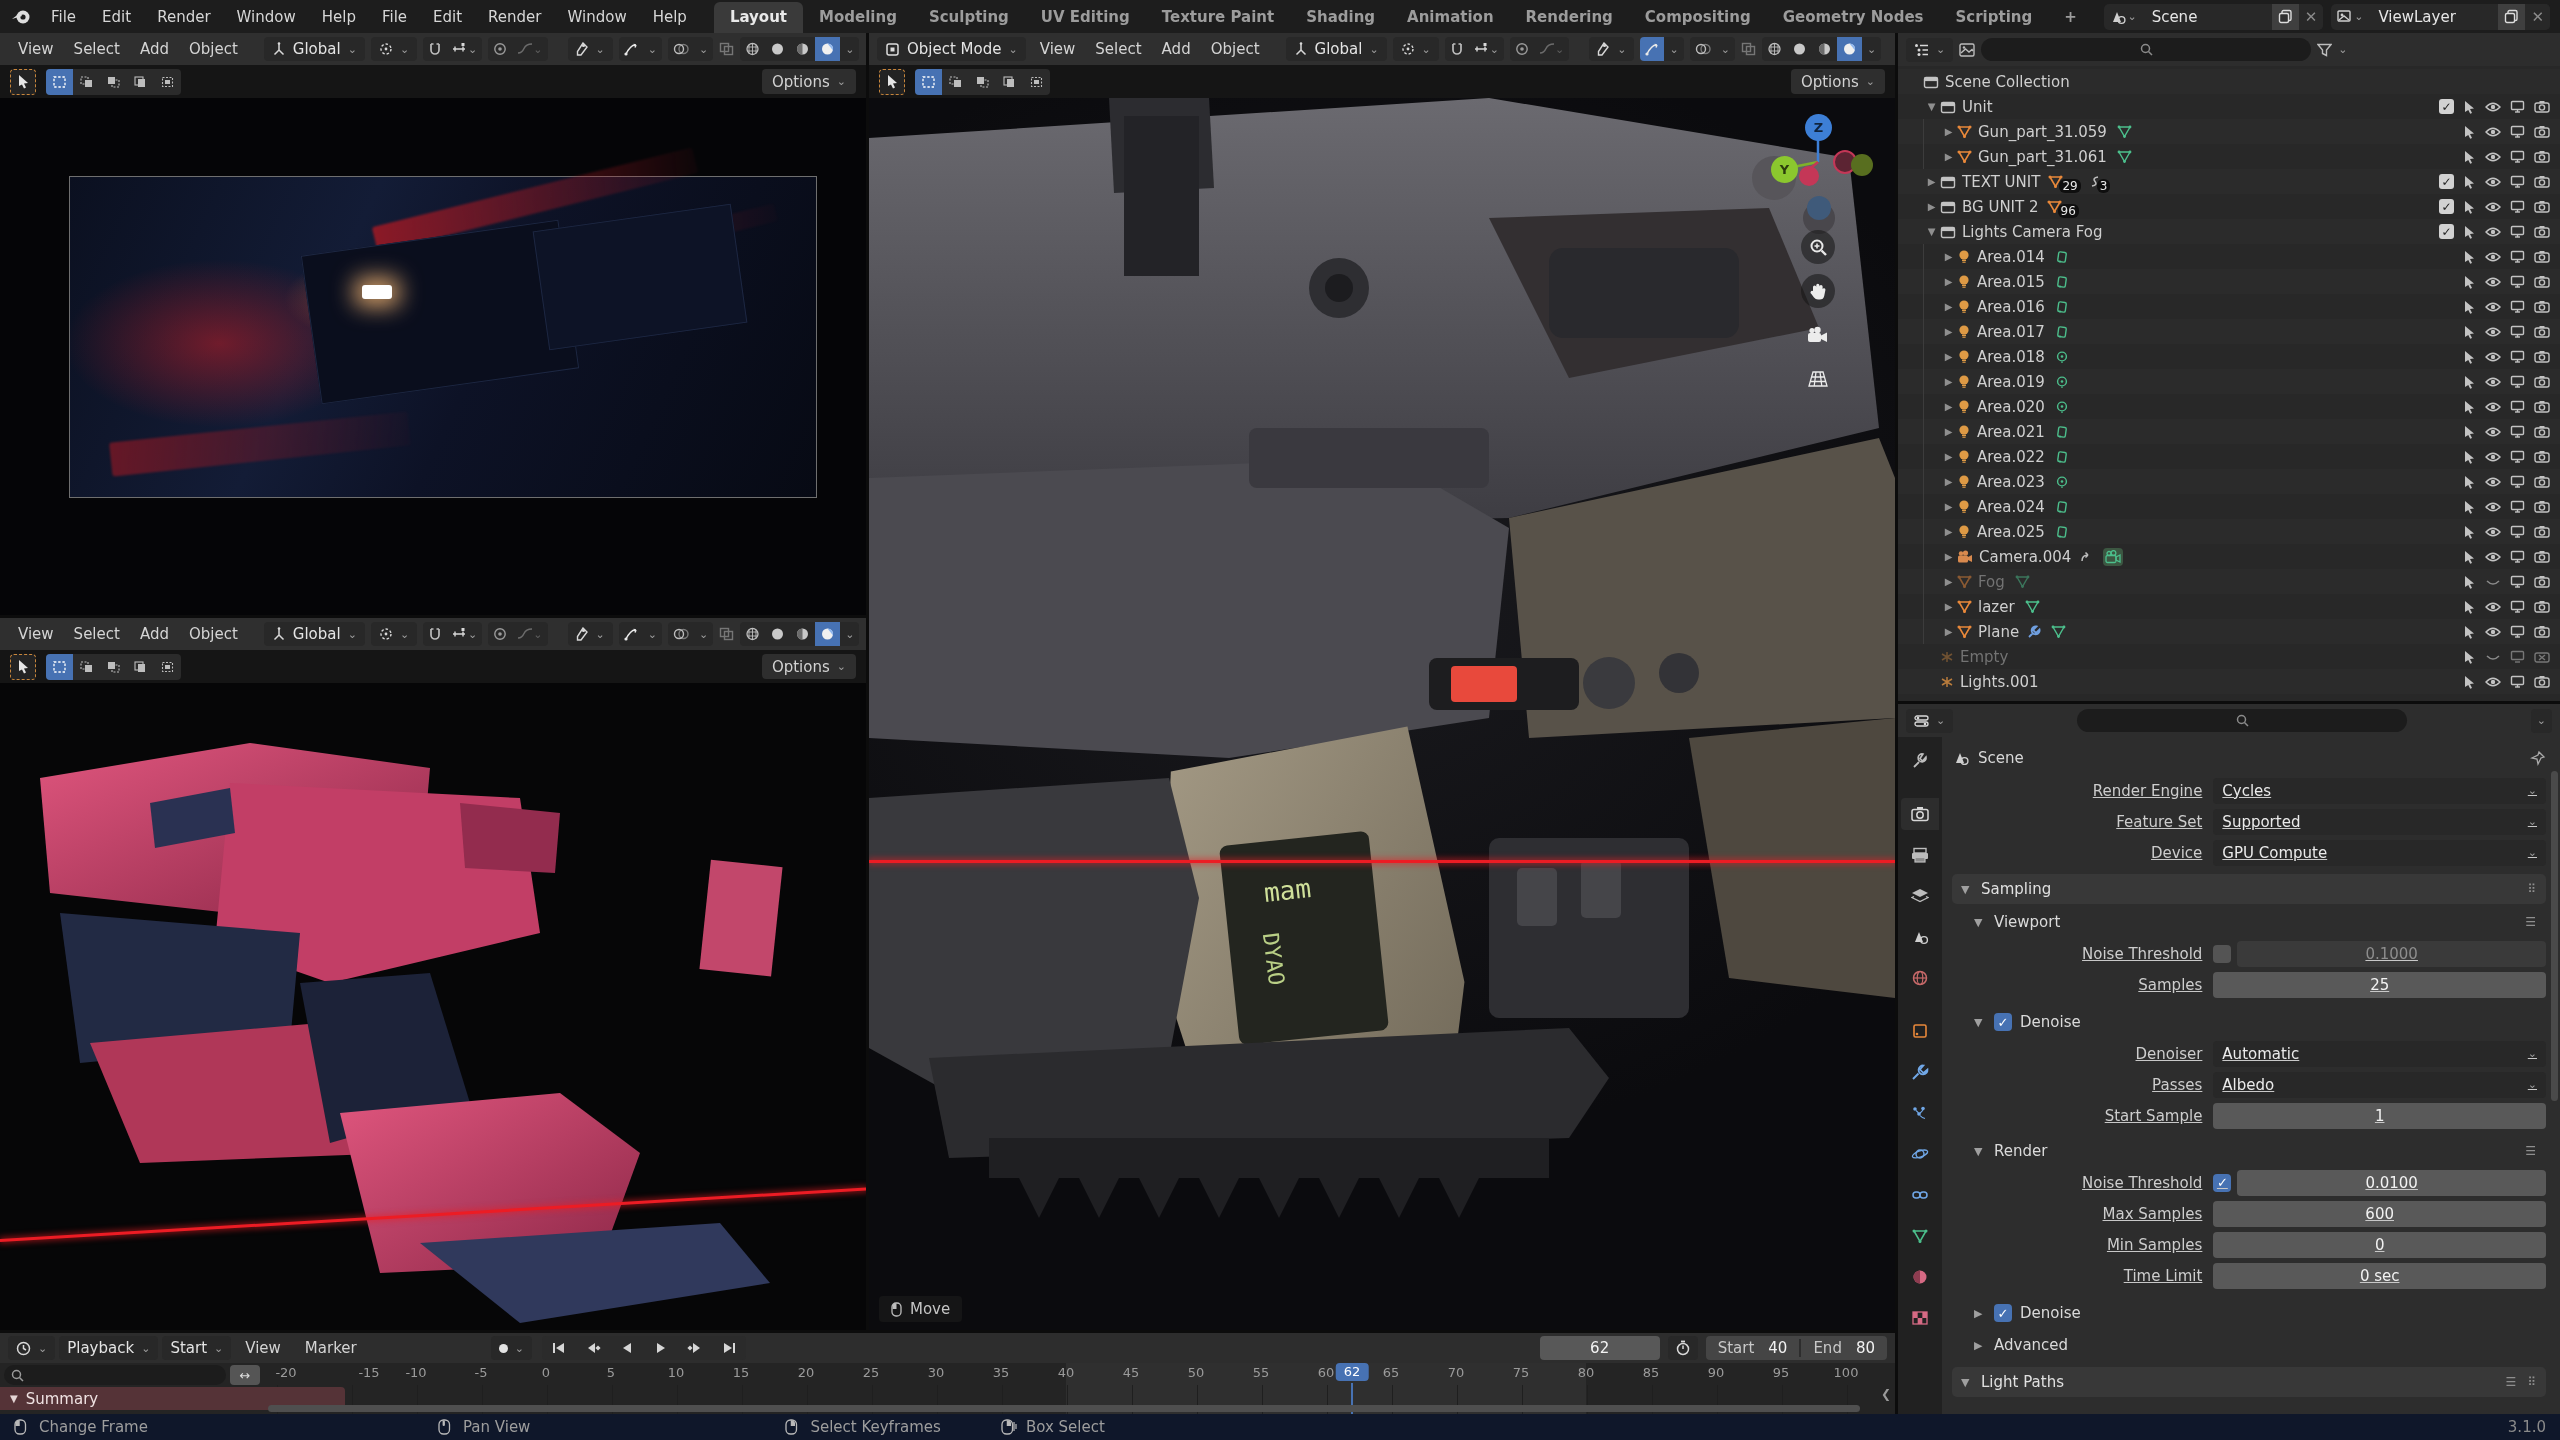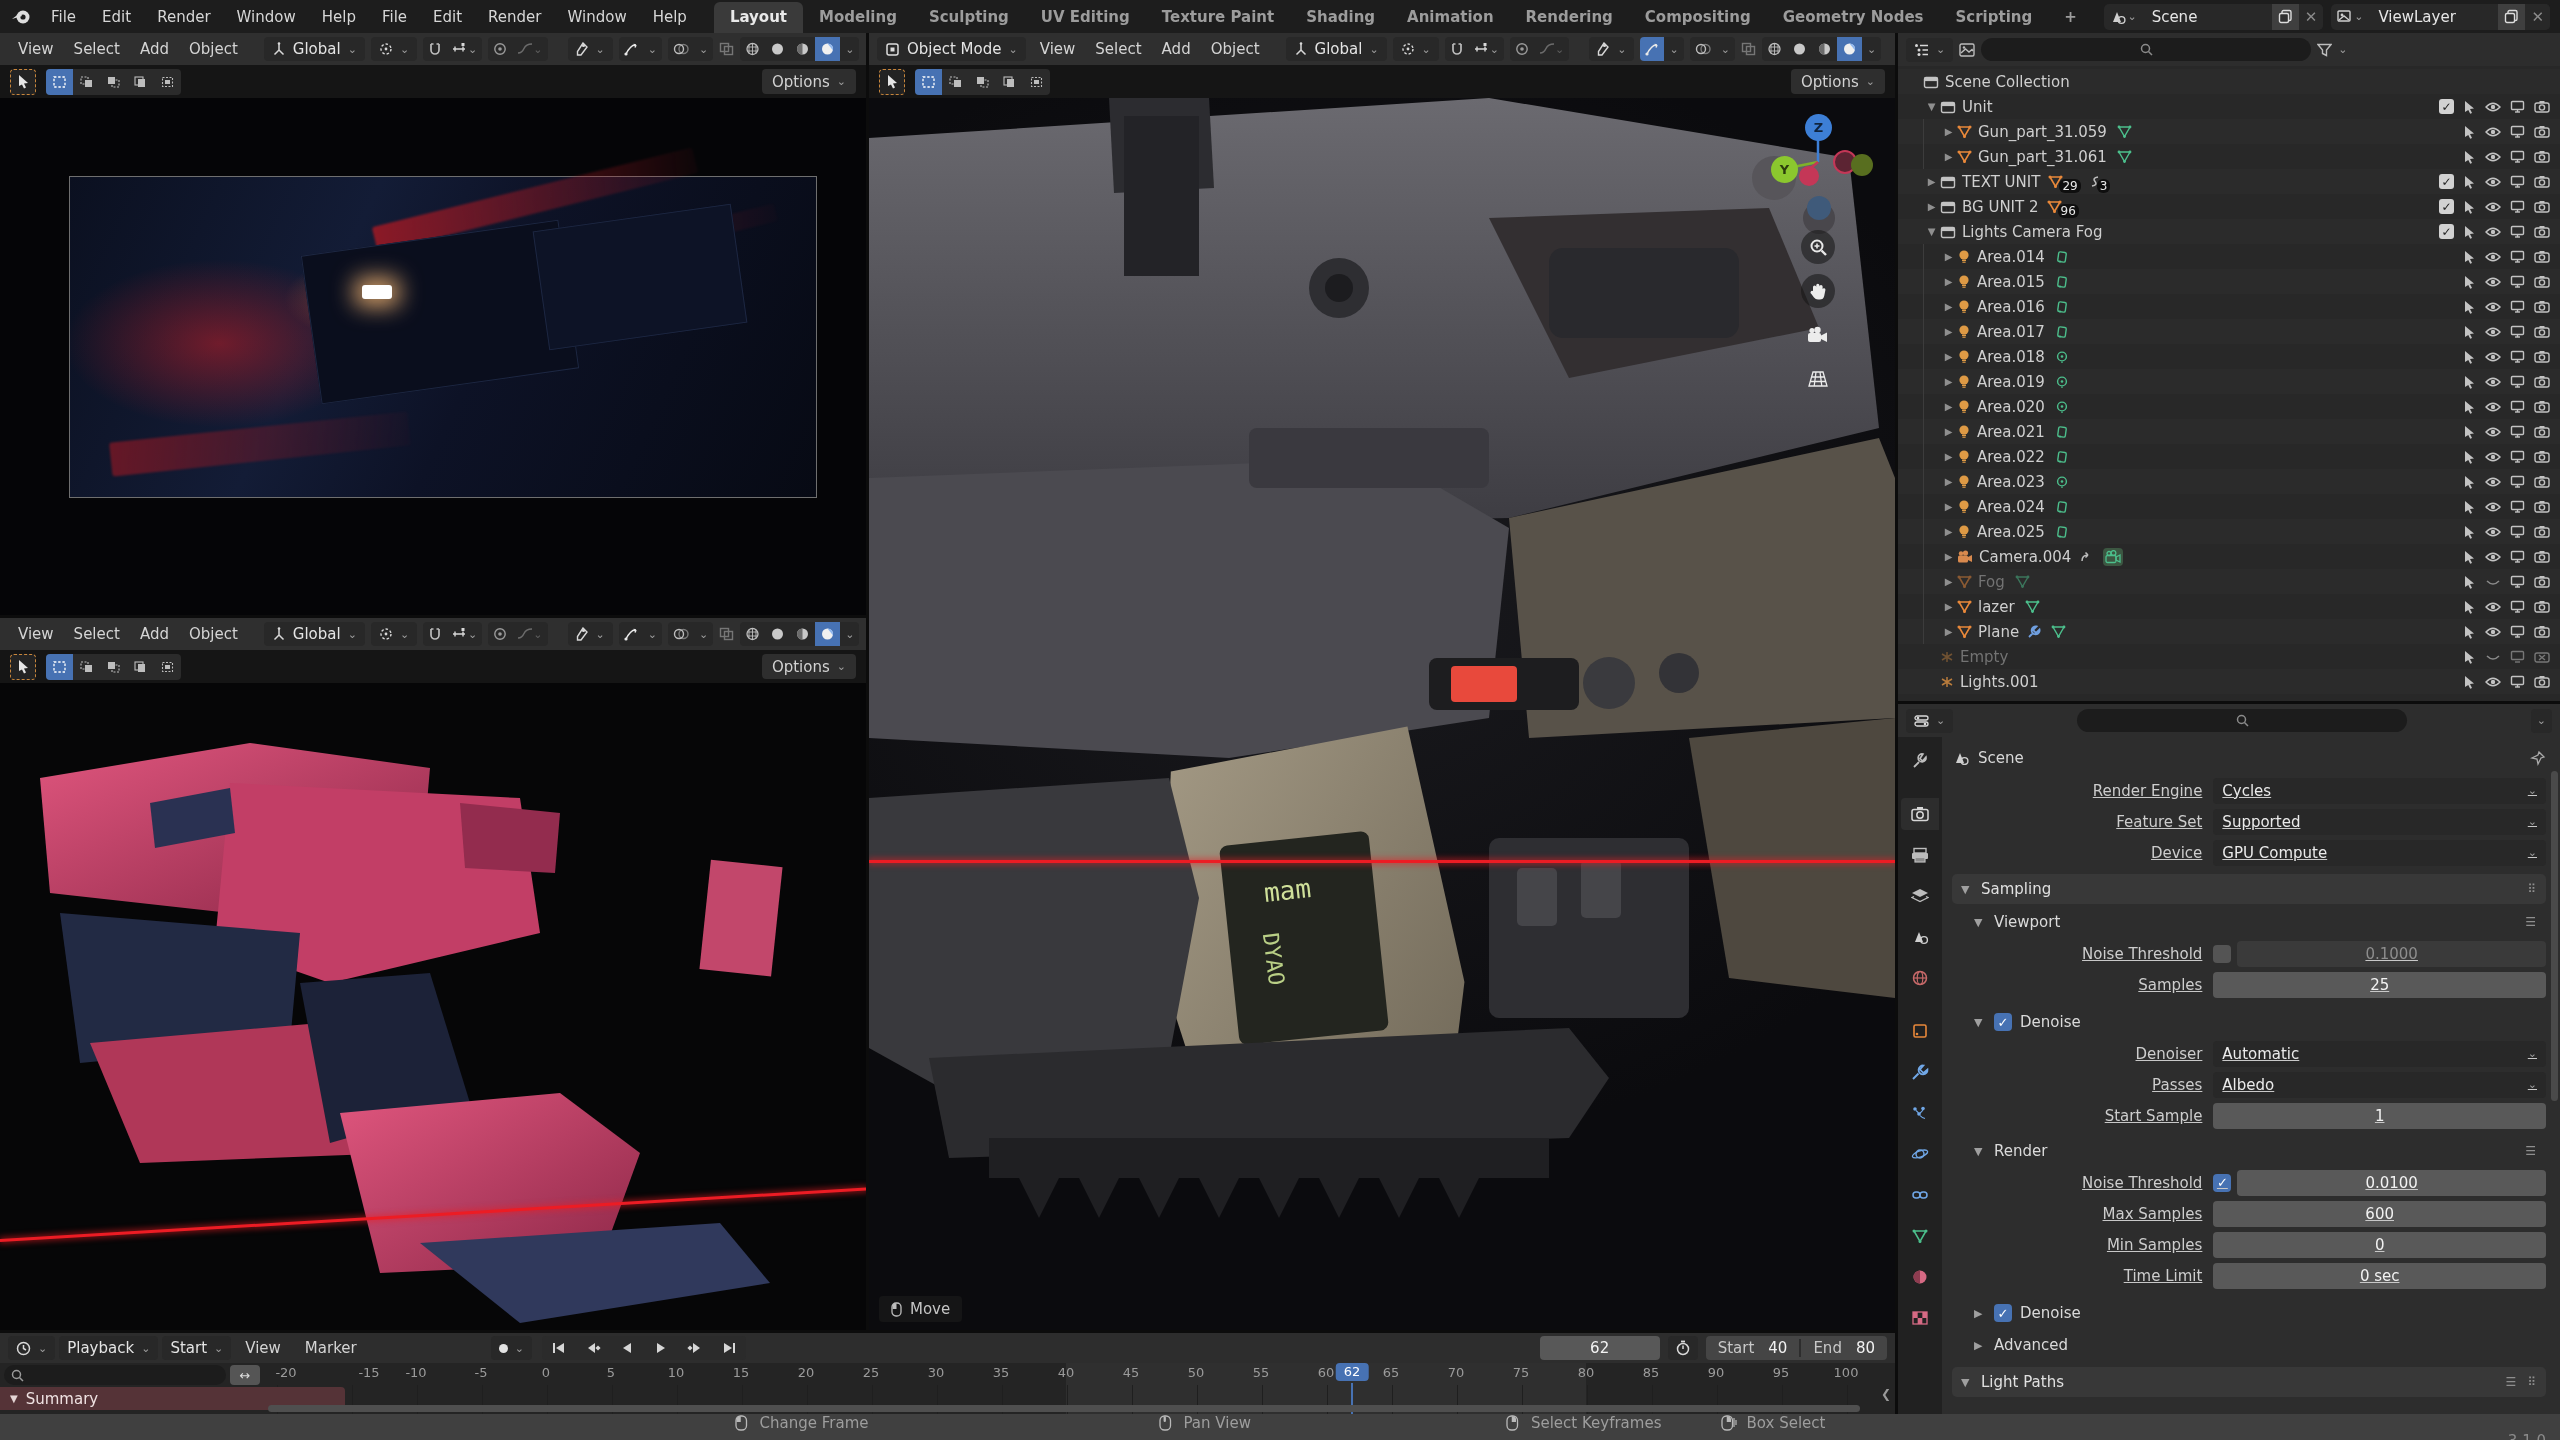--- a/index.html
+++ b/index.html
@@ -111,21 +111,21 @@
   #playhead { position:absolute; left:1352px; top:20px; bottom:0; width:2px; background:#4772b3; }
   #cf-badge { position:absolute; left:1353px; top:0; transform:translateX(-50%); background:#4772b3; color:#fff; font-size:13px; padding:1px 8px 2px; border-radius:4px; }
   #tl-search { position:absolute; left:4px; top:2px; width:222px; height:20px; background:#1c1c1c; border-radius:10px; display:flex; align-items:center; padding:0 7px; }
   #tl-arrows { position:absolute; left:230px; top:2px; width:30px; height:20px; background:#555; border-radius:4px; color:#ddd; display:flex; align-items:center; justify-content:center; font-size:13px; }
   #summary { position:absolute; left:0; top:24px; width:345px; height:23px; background:#553337; border-radius:0 4px 4px 0; display:flex; align-items:center; gap:8px; padding:0 10px; color:#efe2e2; }
   #tl-grid { position:absolute; left:260px; right:0; top:22px; bottom:0;
      background:repeating-linear-gradient(90deg, transparent 0 64px, #1f1f1f 64px 65px); background-position:28px 0; }
   #tl-scroll { position:absolute; left:268px; width:1592px; bottom:2px; height:7px; background:#4f4f4f; border-radius:4px; }
   #tl-collapse { position:absolute; right:4px; top:24px; color:#9a9a9a; font-size:12px; }
   
-  #statusbar { height:26px; background:#404040; display:flex; align-items:center; padding:0 14px; color:#9d9d9d;flex-direction:column; }
+  #statusbar { height:26px; background:#0f172a; display:flex; align-items:center; padding:0 14px; color:#9d9d9d; }
   .hint { display:flex; align-items:center; gap:8px; }
   #sb-version { margin-left:auto; color:#8a8a8a; }
   
   #gizmo { position:absolute; right:22px; top:12px; width:110px; display:flex; flex-direction:column; align-items:center; gap:10px; }
   #axis { position:relative; width:110px; height:110px; }
   .ball { position:absolute; border-radius:50%; display:flex; align-items:center; justify-content:center; font-size:13px; font-weight:bold; color:#1c1c1c; }
   .gbtn { width:34px; height:34px; border-radius:50%; background:rgba(20,20,20,.55); display:flex; align-items:center; justify-content:center; }
   #move-pill { position:absolute; left:10px; bottom:8px; display:flex; align-items:center; gap:8px; background:rgba(24,24,24,.85); border-radius:4px; padding:4px 12px; color:#c4c4c4; }
   .laser { position:absolute; height:3px; background:#ec1c24; box-shadow:0 0 6px 1px rgba(236,28,36,.7); }
 </style>

